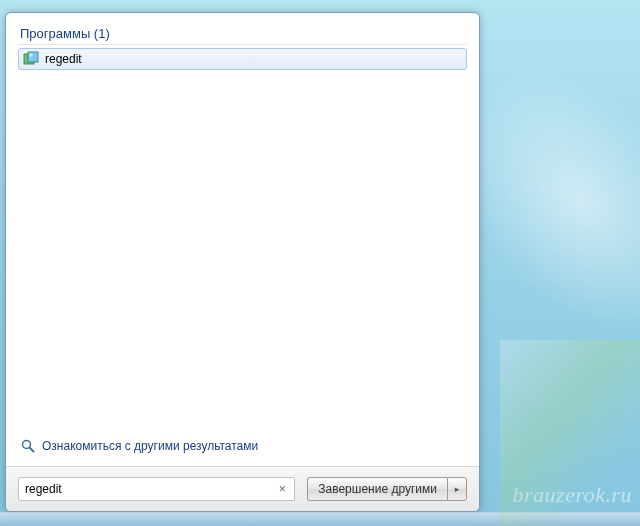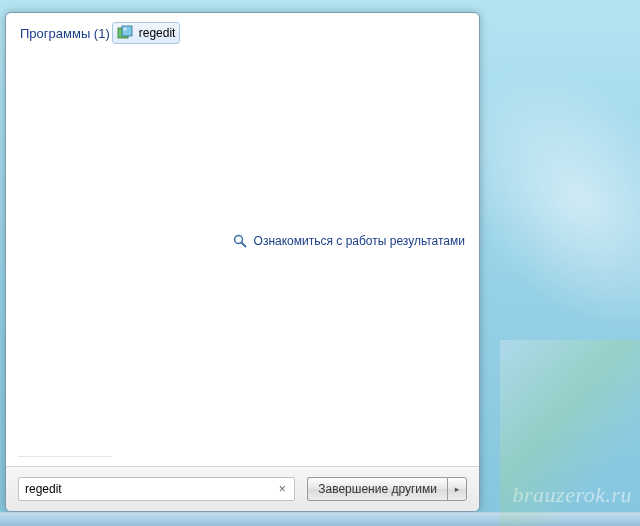--- a/index.html
+++ b/index.html
@@ -52,20 +52,21 @@
       border: 1px solid #7a9db5;
       border-radius: 6px;
       box-shadow: 0 0 8px rgba(0,0,0,0.25);
       display: flex;
       flex-direction: column;
     }
     .menu-body {
       flex: 1;
       padding: 9px 12px 6px 12px;
       display: flex;
+      flex-direction: column;
     }
     .section-header {
       color: #1c3e87;
       font-size: 13px;
       padding: 4px 2px 3px 2px;
       border-bottom: 1px solid #e5e5e5;
       margin-bottom: 3px;
     }
     .result-item {
       display: flex;
@@ -218,21 +219,21 @@
 
       <div class="spacer"></div>
 
       <div class="see-more">
         <span class="see-more-icon">
           <svg viewBox="0 0 16 16" width="16" height="16">
             <circle cx="6.5" cy="6.5" r="4" fill="none" stroke="#3a6ea5" stroke-width="1.5"></circle>
             <line x1="9.5" y1="9.5" x2="13.5" y2="13.5" stroke="#3a6ea5" stroke-width="1.8" stroke-linecap="round"></line>
           </svg>
         </span>
-        <span class="see-more-text">Ознакомиться с работы результатами</span>
+        <span class="see-more-text">Ознакомиться с другими результатами</span>
       </div>
     </div>
 
     <div class="menu-footer">
       <div class="search-box">
         <input class="search-input" type="text" value="regedit" style="">
         <span class="clear-btn">×</span>
       </div>
       <div class="shutdown-group">
         <button class="shutdown-btn">Завершение другими</button>

